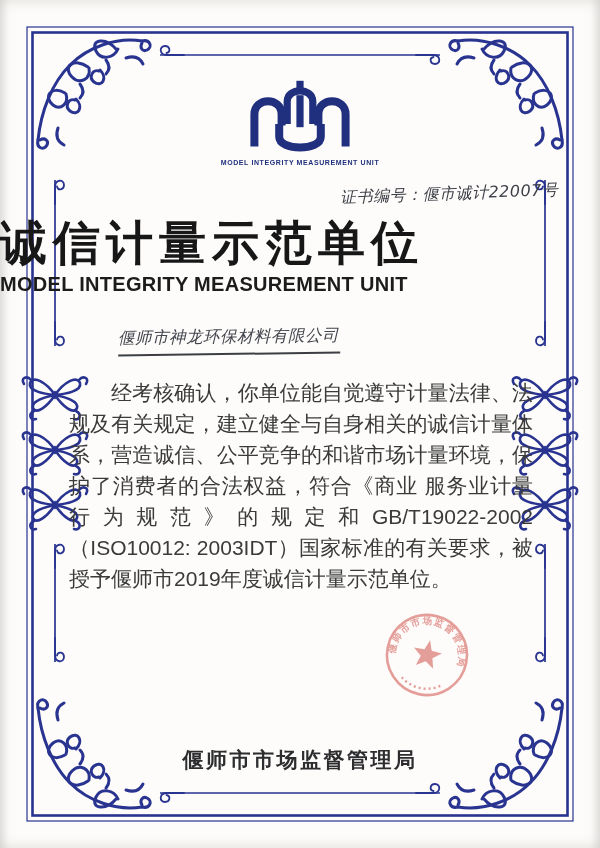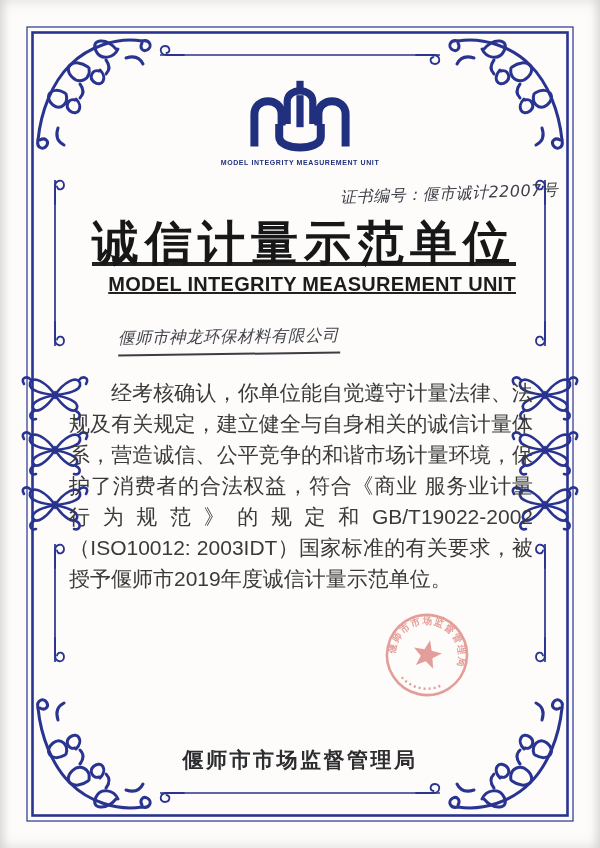--- a/index.html
+++ b/index.html
@@ -25,21 +25,21 @@
     color:var(--logo-navy,#20307e);
   }
 
   .cert-no{
     position:absolute;left:340px;top:184px;width:210px;
     font-size:16px;font-style:italic;color:#3d3f48;
     transform:rotate(-2deg);letter-spacing:.5px;white-space:nowrap;
     font-family:"DejaVu Sans", sans-serif;
   }
 
-  .title-block{position:absolute;left:0;top:218px;width:516px;text-align:right;text-decoration:underline;}
+  .title-block{position:absolute;left:0;top:218px;width:516px;text-align:left;}
   .title-cn{
     font-family:"Liberation Serif", serif;
     font-size:47px;font-weight:900;letter-spacing:6px;
     color:var(--title-black,#171717);line-height:1.1;white-space:nowrap;
   }
   .title-en{
     margin-top:3px;font-size:20px;font-weight:800;letter-spacing:.3px;
     color:#1c1c1c;white-space:nowrap;
   }
 

